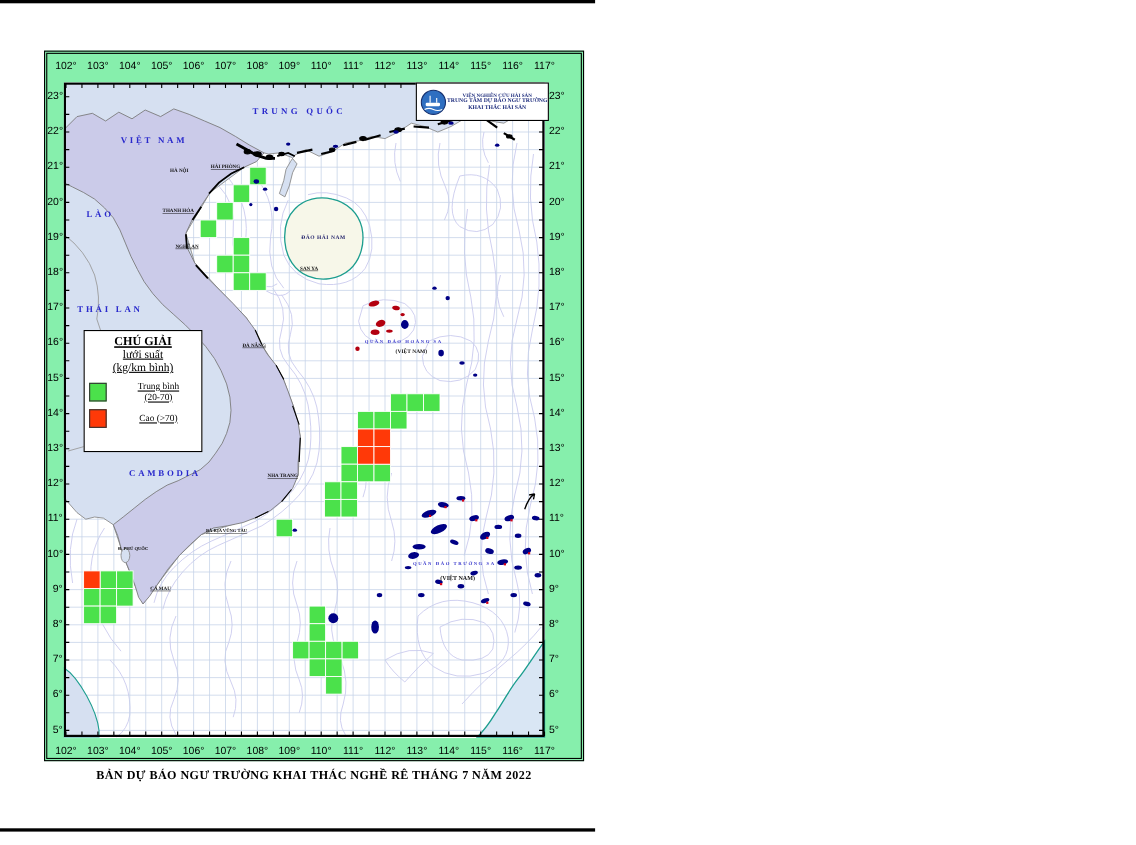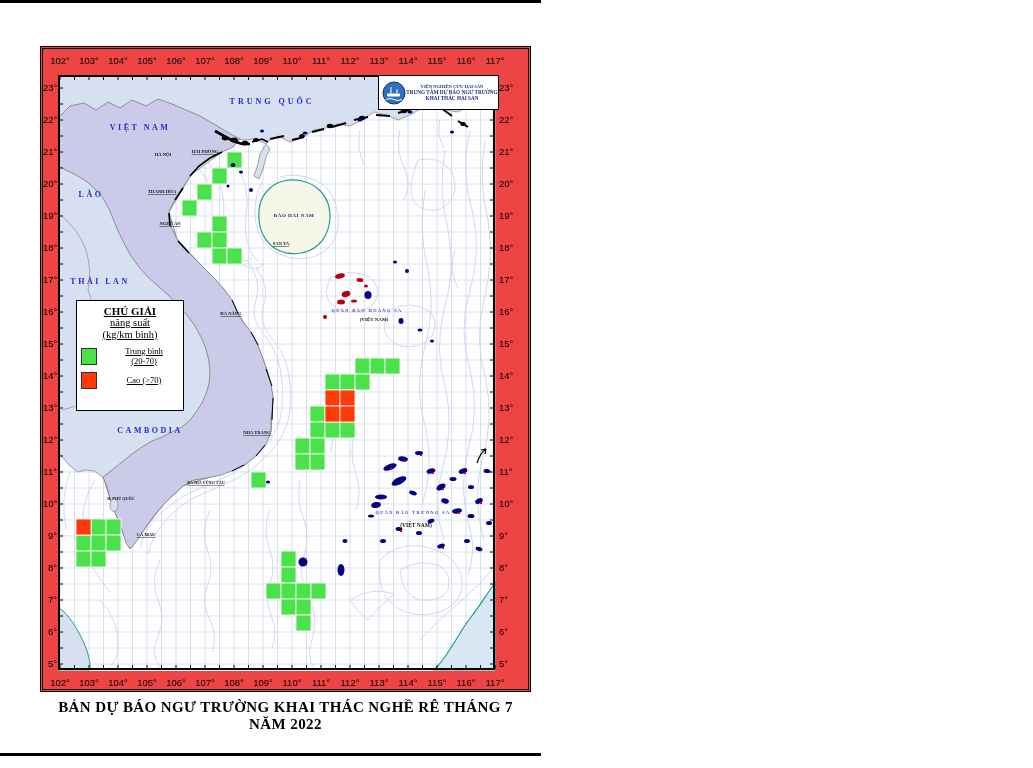--- a/index.html
+++ b/index.html
@@ -1,39 +1,39 @@
 <!DOCTYPE html>
 <html><head>
 <meta charset="utf-8">
 <style>
   html,body{margin:0;padding:0;background:#fff;}
   #page{position:relative;width:1033px;height:768px;background:#fff;overflow:hidden;
         font-family:"Liberation Serif",serif;}
   .rule{position:absolute;left:0;width:541px;height:3px;background:#000;}
-  #sheet{position:absolute;left:40px;top:46px;width:485px;height:640px;border:3px double #000;background:#ef4444;}
+  #sheet{position:absolute;left:40px;top:46px;width:485px;height:640px;border:3px double #000;background:#86efac;}
   #map-svg{position:absolute;left:15px;top:26px;}
   .axis span{position:absolute;font-family:"Liberation Sans",sans-serif;font-size:9.5px;color:#000;white-space:nowrap;}
   #axis-top span,#axis-bottom span{transform:translateX(-50%);}
   #axis-left span{width:14px;text-align:right;}
   #axis-right span{width:20px;text-align:left;}
   #legend{position:absolute;left:33px;top:251px;width:106px;height:109px;background:#fff;
           border:1.5px solid #000;text-align:center;z-index:5;text-decoration:underline;}
   #legend .t{font-size:11px;font-weight:bold;text-decoration:underline;margin-top:4px;}
   #legend .s{font-size:10.5px;line-height:12px;}
   .lrow{display:flex;align-items:center;margin:6px 0 0 4px;}
   .swatch{width:14px;height:15px;border:1px solid #333;flex:0 0 auto;margin-right:8px;}
   .lbl{font-size:8.5px;line-height:9.5px;text-align:center;flex:1;}
   #logo{position:absolute;left:335px;top:26px;width:119px;height:33px;background:#fff;
         border:1.5px solid #000;display:flex;align-items:center;z-index:5;}
   #logo .circ{width:24px;height:24px;margin-left:3px;flex:0 0 auto;}
   #logo .txt{flex:1;text-align:center;color:#1b2a7b;font-weight:bold;}
   #logo .l1{font-size:4.6px;line-height:5.5px;}
   #logo .l2{font-size:5.2px;line-height:6px;}
   #caption{position:absolute;left:40px;top:699px;width:491px;text-align:center;
-           font-size:15px;font-weight:bold;letter-spacing:.4px;color:#000;}
+           font-size:11px;font-weight:bold;letter-spacing:.4px;color:#000;}
 </style>
 </head>
 <body>
 
 <div id="page">
   <div class="rule" style="top:0;"></div>
   <div class="rule" style="top:753px;"></div>
 
   <div id="sheet">
     <div id="axis-top" class="axis">
@@ -523,21 +523,21 @@
           <text x="231" y="315" text-anchor="middle" fill="#111111" font-size="4.6" font-family="&quot;Liberation Serif&quot;,serif" font-weight="bold" text-decoration="underline">ĐÀ NẴNG</text>
           <text x="257" y="434" text-anchor="middle" fill="#111111" font-size="4.6" font-family="&quot;Liberation Serif&quot;,serif" font-weight="bold" text-decoration="underline">NHA TRANG</text>
           <text x="206" y="484" text-anchor="middle" fill="#111111" font-size="4.2" font-family="&quot;Liberation Serif&quot;,serif" font-weight="bold" text-decoration="underline">BÀ RỊA VŨNG TÀU</text>
           <text x="146" y="536" text-anchor="middle" fill="#111111" font-size="4.6" font-family="&quot;Liberation Serif&quot;,serif" font-weight="bold" text-decoration="underline">CÀ MAU</text>
           <text x="121" y="500" text-anchor="middle" fill="#111111" font-size="4.2" font-family="&quot;Liberation Serif&quot;,serif" font-weight="bold">Đ. PHÚ QUỐC</text>
         </g>
     </svg>
 
     <div id="legend">
       <div class="t">CHÚ GIẢI</div>
-      <div class="s">năng suất</div>
+      <div class="s">lưới suất</div>
       <div class="s">(kg/km bình)</div>
       <div class="lrow">
         <span class="swatch" id="sw-med" style="background: rgb(75, 225, 75);"></span>
         <span class="lbl">
           <span>Trung bình</span><br>
           <span>(20-70)</span>
         </span>
       </div>
       <div class="lrow">
         <span class="swatch" id="sw-high" style="background: rgb(255, 57, 8);"></span>

